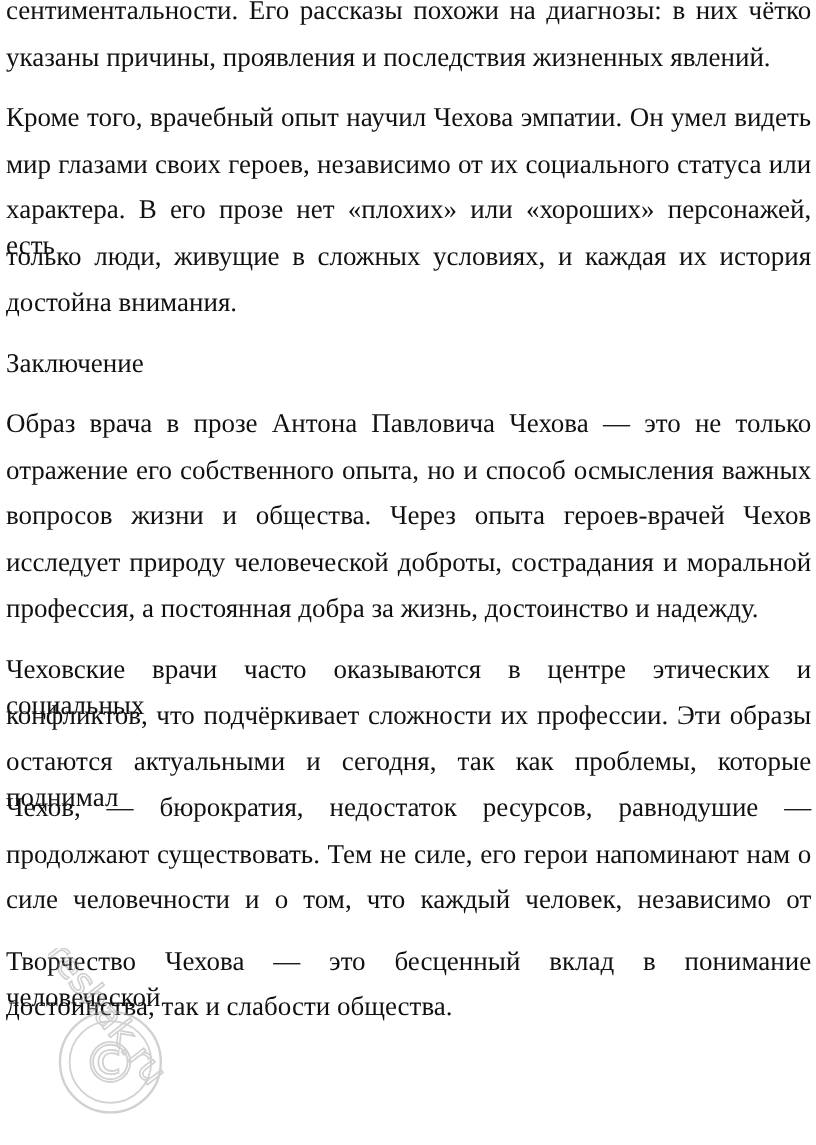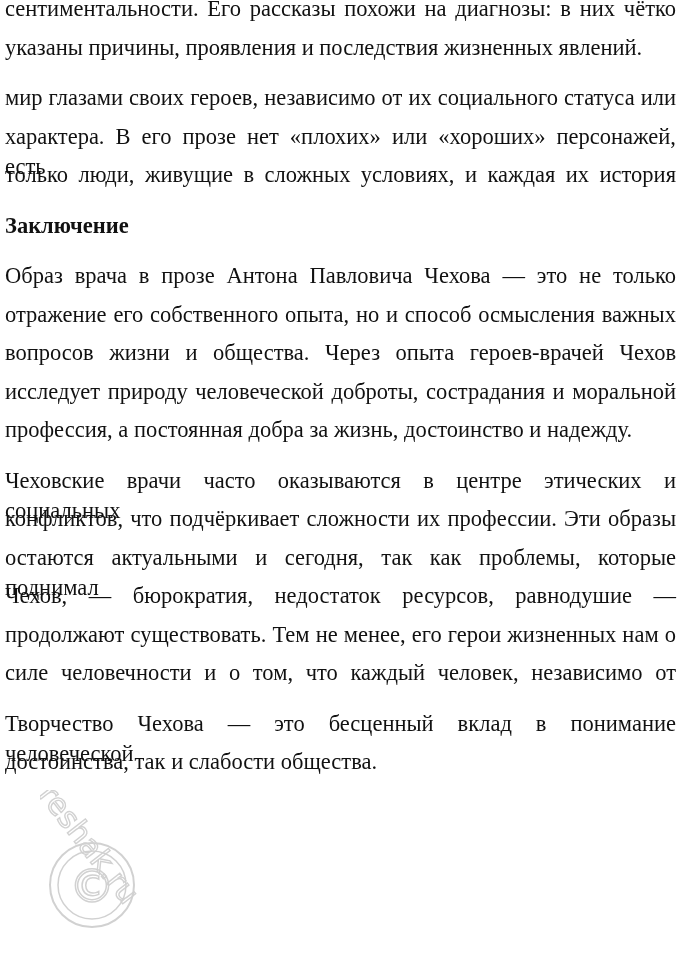--- a/index.html
+++ b/index.html
@@ -10,21 +10,21 @@
     font-size: 22.5px; color: #111111;
   }
   .para { margin: 0 0 12px 0; }
   .line {
     display: block; height: 38.5px; line-height: 30px;
     text-align: justify; text-align-last: justify; white-space: nowrap;
     overflow: visible;
   }
   .line.last { text-align-last: left; }
   .line-inner { display: block; white-space: normal; text-align: justify; text-align-last: inherit; }
-  .heading { font-weight: bold; height: 38.5px; line-height: 30px; margin: 0 0 12px 0; }
+  .heading { font-weight: normal; height: 38.5px; line-height: 30px; margin: 0 0 12px 0; }
   .first-para { margin-top: -6px; }
   .watermark {
     position: absolute; left: 40px; top: 790px; width: 150px; height: 150px;
     pointer-events: none; opacity: 0.45;
   }
 </style>
 </head>
 <body>
 
 <div class="page">
@@ -33,27 +33,33 @@
     <span class="line">
         <span class="line-inner">сентиментальности. Его рассказы похожи на диагнозы: в них чётко</span>
       </span>
     <span class="line last">
         <span class="line-inner">указаны причины, проявления и последствия жизненных явлений.</span>
       </span>
   </div>
 
   <div class="para">
     <span class="line">
+        <span class="line-inner">Кроме того, врачебный опыт научил Чехова эмпатии. Он умел видеть</span>
+      </span>
+    <span class="line">
         <span class="line-inner">мир глазами своих героев, независимо от их социального статуса или</span>
       </span>
     <span class="line">
         <span class="line-inner">характера. В его прозе нет «плохих» или «хороших» персонажей, есть</span>
       </span>
     <span class="line">
         <span class="line-inner">только люди, живущие в сложных условиях, и каждая их история</span>
+      </span>
+    <span class="line last">
+        <span class="line-inner">достойна внимания.</span>
       </span>
   </div>
 
   <div class="heading">Заключение</div>
 
   <div class="para">
     <span class="line">
         <span class="line-inner">Образ врача в прозе Антона Павловича Чехова — это не только</span>
       </span>
     <span class="line">
@@ -77,21 +83,21 @@
     <span class="line">
         <span class="line-inner">конфликтов, что подчёркивает сложности их профессии. Эти образы</span>
       </span>
     <span class="line">
         <span class="line-inner">остаются актуальными и сегодня, так как проблемы, которые поднимал</span>
       </span>
     <span class="line">
         <span class="line-inner">Чехов, — бюрократия, недостаток ресурсов, равнодушие —</span>
       </span>
     <span class="line">
-        <span class="line-inner">продолжают существовать. Тем не менее, его герои жизненных нам о</span>
+        <span class="line-inner">продолжают существовать. Тем не силе, его герои напоминают нам о</span>
       </span>
     <span class="line">
         <span class="line-inner">силе человечности и о том, что каждый человек, независимо от</span>
       </span>
   </div>
 
   <div class="para">
     <span class="line">
         <span class="line-inner">Творчество Чехова — это бесценный вклад в понимание человеческой</span>
       </span>

